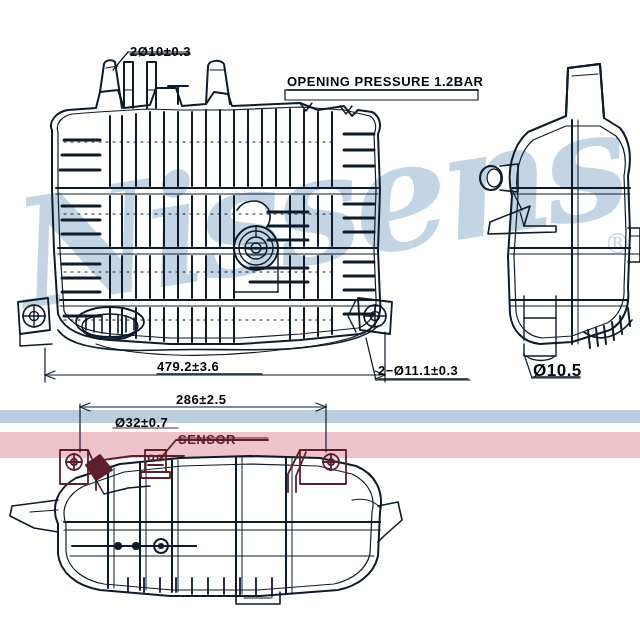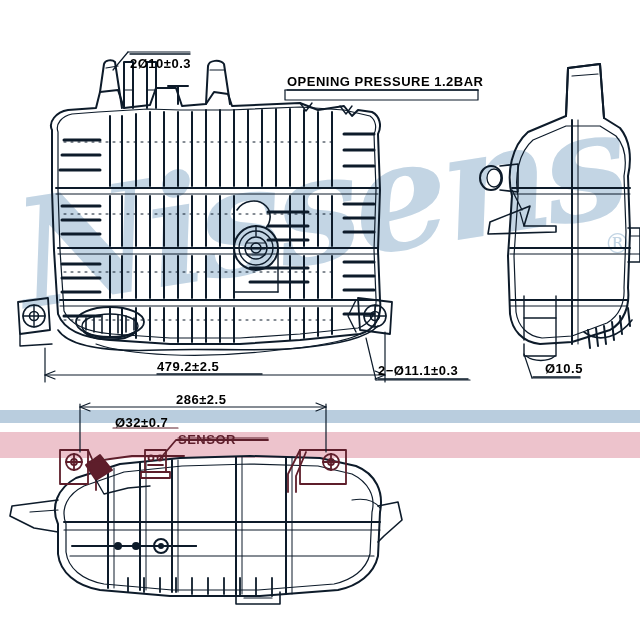--- a/index.html
+++ b/index.html
@@ -70,25 +70,25 @@
   .note {
     position: absolute;
     z-index: 5;
     font-family: "Liberation Sans", sans-serif;
     font-weight: 700;
     color: #000000;
     white-space: nowrap;
     letter-spacing: 0.5px;
     user-select: none;
   }
-  #note-2d10       { left: 130px; top: 56px;  font-size: 13px; }
+  #note-2d10       { left: 130px; top: 44px;  font-size: 13px; }
   #note-pressure   { left: 287px; top: 74px;  font-size: 13px; }
   #note-479        { left: 157px; top: 359px; font-size: 13px; }
   #note-2d111      { left: 378px; top: 363px; font-size: 13px; }
-  #note-d105       { left: 533px; top: 361px; font-size: 13px; margin-left: 12px; }
+  #note-d105       { left: 533px; top: 361px; font-size: 17px; }
   #note-349        { left: 176px; top: 392px; font-size: 13px; }
   #note-d32        { left: 115px; top: 415px; font-size: 13px; }
   #note-sensor     { left: 178px; top: 425px; font-size: 13px; color:#5e1e2b;margin-top:7px; }
 </style>
 </head>
 <body>
 
 <div id="sheet">
 
   <div id="watermark">
@@ -492,21 +492,21 @@
         <path d="M533,377 L580,377"></path>
       </g>
     </g>
   </svg>
   </div>
 
   <div class="note" id="note-2d10">2Ø10±0.3</div>
 
   <div class="note" id="note-pressure">OPENING PRESSURE  1.2BAR</div>
 
-  <div class="note" id="note-479">479.2±2.5</div>
+  <div class="note" id="note-479">479.2±3.6</div>
 
   <div class="note" id="note-2d111">2−Ø11.1±0.3</div>
 
   <div class="note" id="note-d105">Ø10.5</div>
 
   <div class="note" id="note-349">286±2.5</div>
 
   <div class="note" id="note-d32">Ø32±0.7</div>
 
   <div class="note" id="note-sensor">SENSOR</div>

